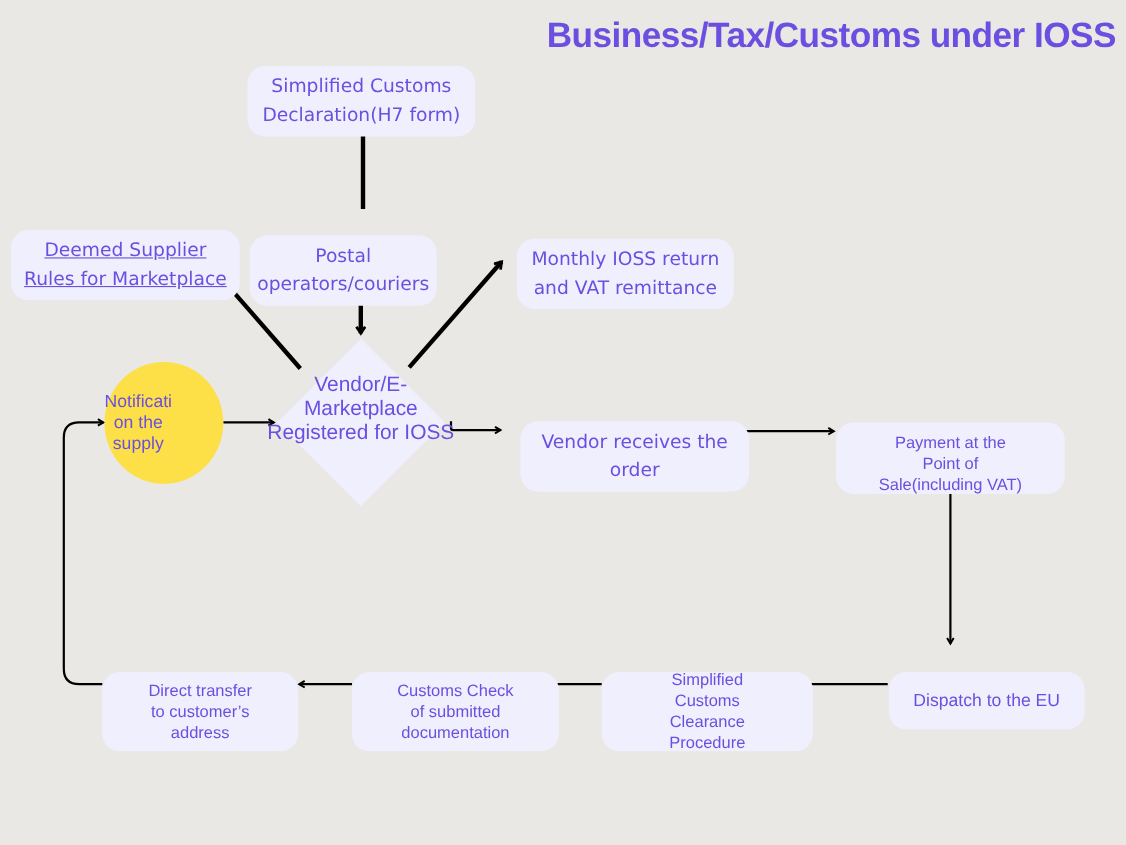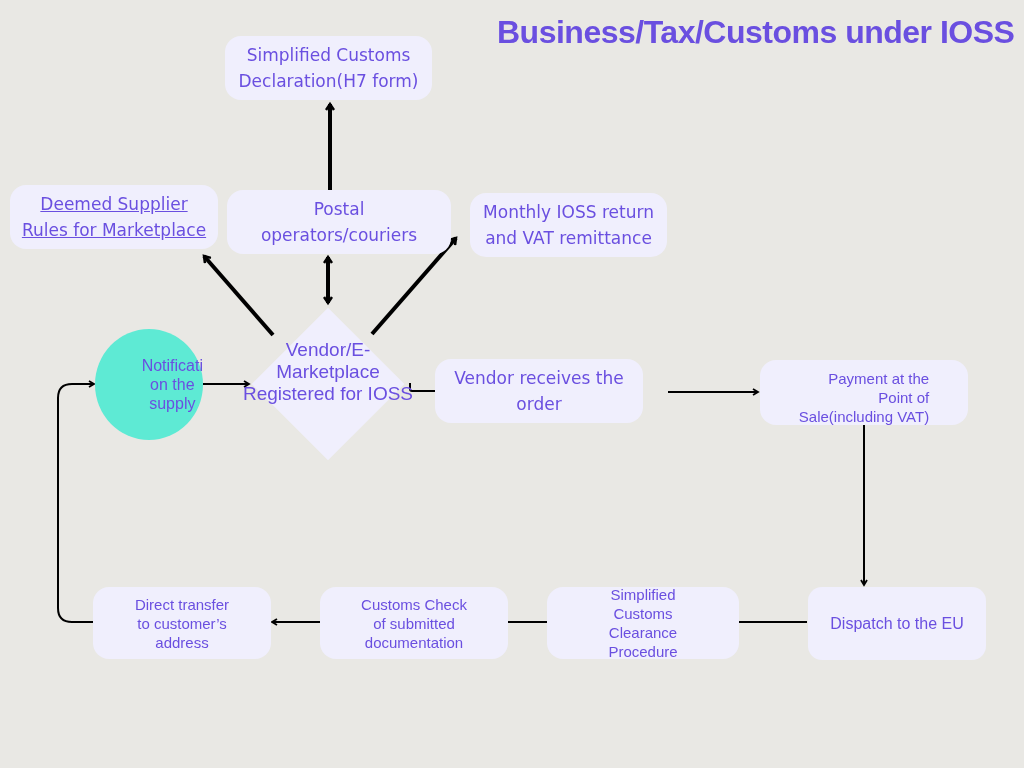--- a/index.html
+++ b/index.html
@@ -12,27 +12,28 @@
     position: absolute; left: 497px; top: 14px;
     font-family: "Liberation Sans", sans-serif;
     font-weight: bold; font-size: 32px; color: #6a4fe0;
     letter-spacing: -0.5px; white-space: nowrap;
   }
   .box {
     position: absolute; background: #f0effd; border-radius: 16px;
     display: flex; align-items: center; justify-content: center;
     text-align: center; color: #6a4fe0; box-sizing: border-box;
     padding: 2px 6px;
+    margin-top: 24px;
   }
   .box span { display: block; white-space: pre-line; }
   .f17 { font-size: 17px; line-height: 26px; font-family: "DejaVu Sans", sans-serif; }
   .f15 { font-size: 15px; line-height: 19px; font-family: "Liberation Sans", sans-serif; }
   .circle {
-    position: absolute; background: #5eead4; border-radius: 50%;
-    display: flex; align-items: center; justify-content: flex-end; text-align: center;
+    position: absolute; background: #fde047; border-radius: 50%;
+    display: flex; align-items: center; justify-content: flex-start; text-align: center;
     color: #6a4fe0; font-family: "Liberation Sans", sans-serif; font-size: 16px; line-height: 19px;
   }
   .diamond {
     position: absolute; width: 108px; height: 108px; background: #f0effd;
     transform: rotate(45deg);
   }
   .diamond-label {
     position: absolute; text-align: center; color: #6a4fe0;
     font-family: "Liberation Sans", sans-serif; font-size: 19px; line-height: 22px;
     white-space: pre-line;
@@ -71,51 +72,51 @@
 </svg>
 
 <div class="box f17" style="left:225px;top:36px;width:207px;height:64px;">
   <span>Simplified Customs
 Declaration(H7 form)</span>
 </div>
 <div class="box f17" style="left:10px;top:185px;width:208px;height:64px;text-decoration:underline;">
   <span>Deemed Supplier
 Rules for Marketplace</span>
 </div>
-<div class="box f17" style="left:227px;top:190px;width:224px;height:64px;">
+<div class="box f17" style="left:227px;top:190px;width:170px;height:64px;">
   <span>Postal
 operators/couriers</span>
 </div>
 <div class="box f17" style="left:470px;top:193px;width:197px;height:64px;">
   <span>Monthly IOSS return
 and VAT remittance</span>
 </div>
 
 <div class="circle" style="left:95px;top:329px;width:108px;height:111px;">
   <span style="white-space:pre-line">Notificati
 on the
 supply</span>
 </div>
 
 <div class="diamond" style="left:274px;top:330px;"></div>
 <div class="diamond-label" style="left:238px;top:339px;width:180px;">Vendor/E-
 Marketplace
 Registered for IOSS</div>
 
-<div class="box f17" style="left:435px;top:359px;width:208px;height:64px;">
+<div class="box f17" style="left:473px;top:359px;width:208px;height:64px;">
   <span>Vendor receives the
 order</span>
 </div>
-<div class="box f15" style="left:760px;top:360px;width:208px;height:65px;padding-top:12px;text-align:right;">
+<div class="box f15" style="left:760px;top:360px;width:208px;height:65px;padding-top:12px;">
   <span>Payment at the
 Point of
 Sale(including VAT)</span>
 </div>
 
-<div class="box f15" style="left:808px;top:587px;width:178px;height:73px;font-size:16px;border-radius:14px;">
+<div class="box f15" style="left:808px;top:587px;width:178px;height:52px;font-size:16px;">
   <span>Dispatch to the EU</span>
 </div>
 <div class="box f15" style="left:547px;top:587px;width:192px;height:72px;">
   <span>Simplified
 Customs
 Clearance
 Procedure</span>
 </div>
 <div class="box f15" style="left:320px;top:587px;width:188px;height:72px;">
   <span>Customs Check

